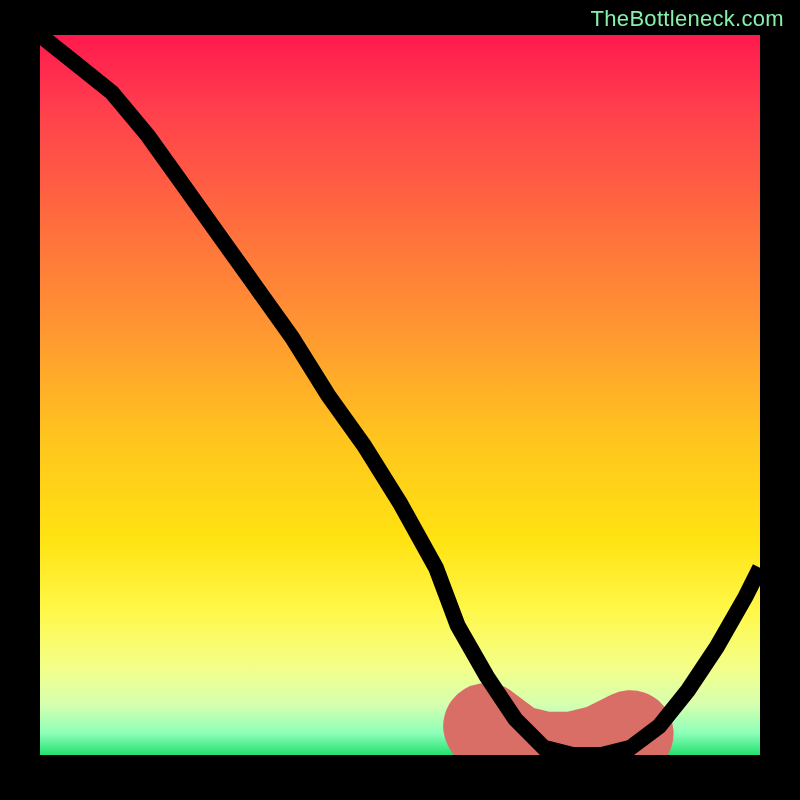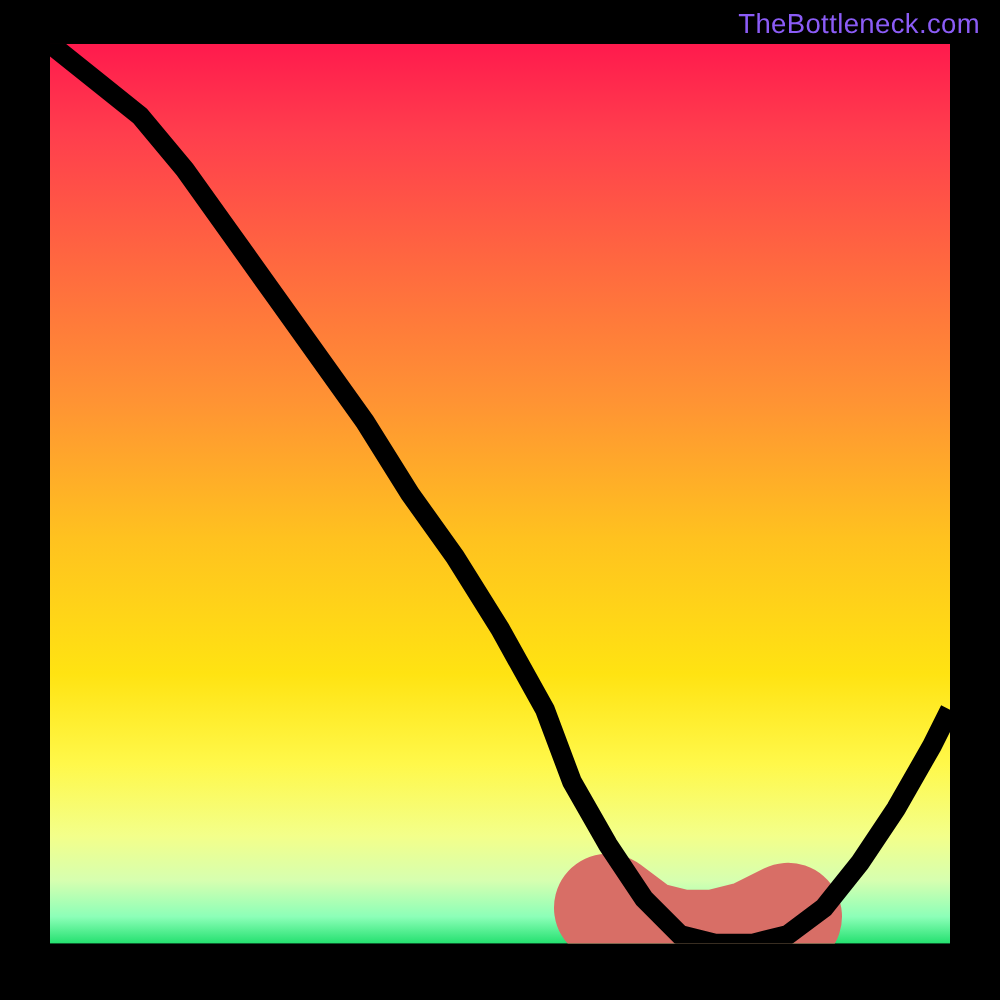--- a/index.html
+++ b/index.html
@@ -8,21 +8,21 @@
     background: #000;
     width: 800px;
     height: 800px;
     position: relative;
     font-family: Arial, sans-serif;
   }
   .watermark {
     position: absolute;
     top: 6px;
     right: 16px;
-    color: #8b5cf6;
+    color: #86efac;
     font-size: 22px;
     font-weight: 500;
     letter-spacing: 0.3px;
     z-index: 10;
   }
   .plot-area {
     position: absolute;
     left: 40px;
     top: 35px;
     width: 720px;

